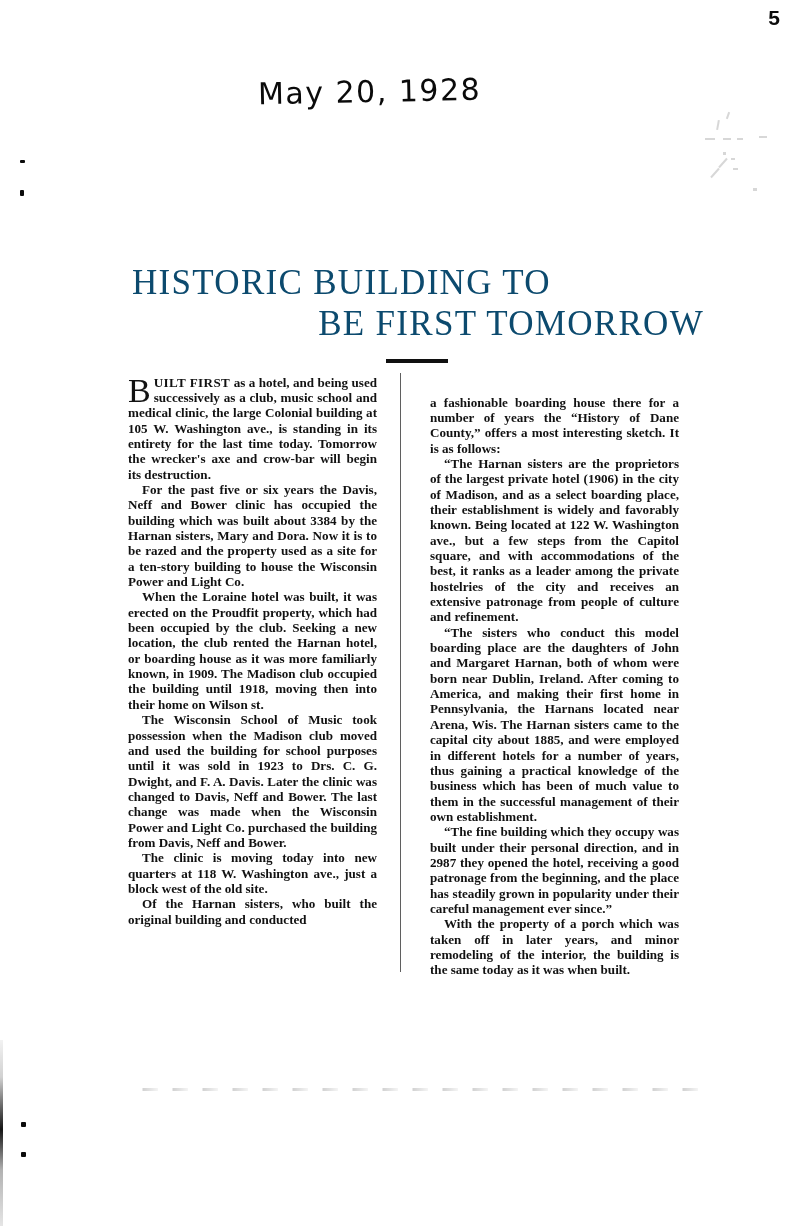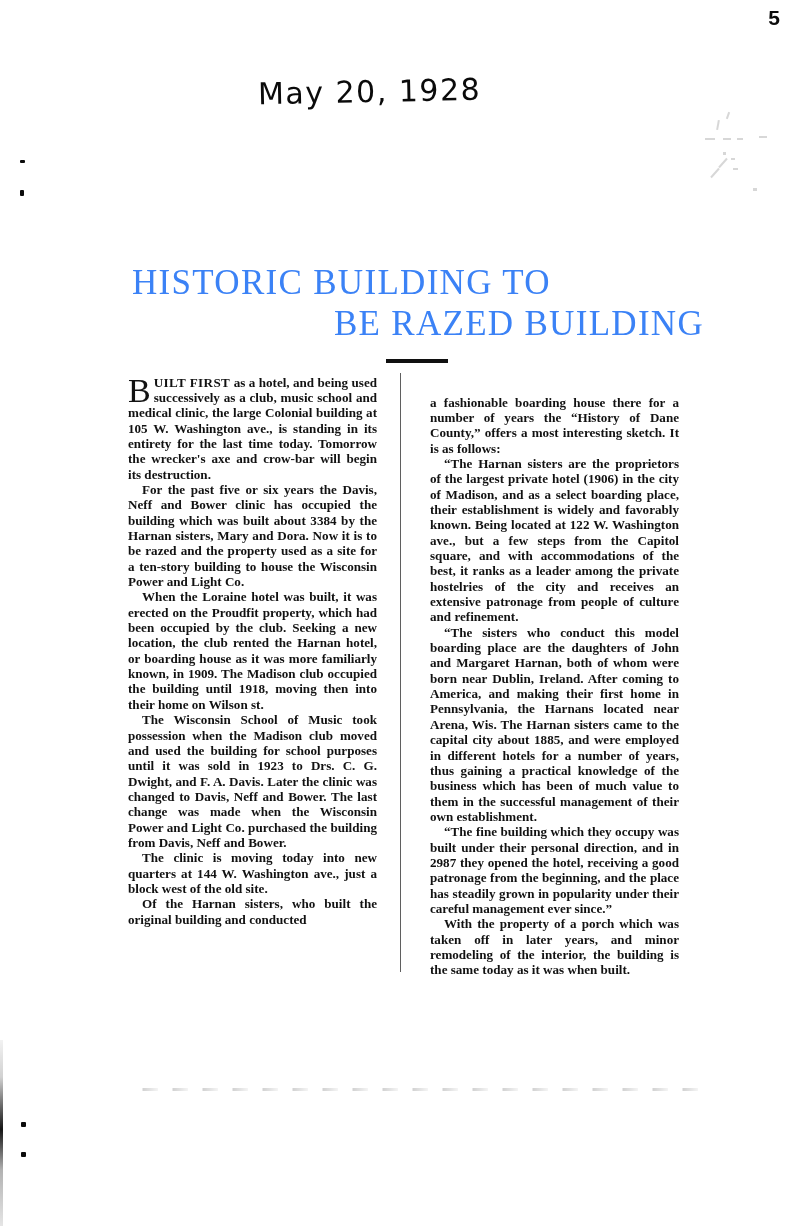--- a/index.html
+++ b/index.html
@@ -80,21 +80,21 @@
     position: absolute;
     left: 128px;
     top: 262px;
     width: 578px;
   }
 
   .headline {
     text-align: center;
     font-family: "Liberation Serif", "DejaVu Serif", serif;
     font-weight: normal;
-    color: #3b82f6;
+    color: #0c4a6e;
     margin: 0;
   }
   .headline .line1 {
     display: block;
     font-size: 35px;
     letter-spacing: 1.3px;
     line-height: 1.18;
     text-align: left;
     padding-left: 4px;
   }
@@ -209,34 +209,34 @@
 <div class="speck" style="left:20px;top:160px;width:5px;height:3px;"></div>
 <div class="speck" style="left:20px;top:190px;width:4px;height:6px;"></div>
 <div class="speck" style="left:21px;top:1122px;width:5px;height:5px;"></div>
 <div class="speck" style="left:21px;top:1152px;width:5px;height:5px;"></div>
 <div class="scan-edge-left"></div>
 
 <div class="clipping">
 
   <h1 class="headline">
     <span class="line1">HISTORIC BUILDING TO</span>
-    <span class="line2">BE RAZED BUILDING</span>
+    <span class="line2">BE FIRST TOMORROW</span>
   </h1>
 
   <div class="headline-rule"></div>
 
   <div class="columns">
     <div class="column-rule"></div>
 
     <div class="col left">
       <p class="first"><span class="dropcap">B</span><span class="lead-caps">UILT FIRST</span> <span>as a hotel, and being used successively as a club, music school and medical clinic, the large Colonial building at 105 W. Washington ave., is standing in its entirety for the last time today. Tomorrow the wrecker's axe and crow-bar will begin its destruction.</span></p>
       <p>For the past five or six years the Davis, Neff and Bower clinic has occupied the building which was built about 3384 by the Harnan sisters, Mary and Dora. Now it is to be razed and the property used as a site for a ten-story building to house the Wisconsin Power and Light Co.</p>
       <p>When the Loraine hotel was built, it was erected on the Proudfit property, which had been occupied by the club. Seeking a new location, the club rented the Harnan hotel, or boarding house as it was more familiarly known, in 1909. The Madison club occupied the building until 1918, moving then into their home on Wilson st.</p>
       <p>The Wisconsin School of Music took possession when the Madison club moved and used the building for school purposes until it was sold in 1923 to Drs. C. G. Dwight, and F. A. Davis. Later the clinic was changed to Davis, Neff and Bower. The last change was made when the Wisconsin Power and Light Co. purchased the building from Davis, Neff and Bower.</p>
-      <p>The clinic is moving today into new quarters at 144 W. Washington ave., just a block west of the old site.</p>
+      <p>The clinic is moving today into new quarters at 118 W. Washington ave., just a block west of the old site.</p>
       <p>Of the Harnan sisters, who built the original building and conducted</p>
     </div>
 
     <div class="col right">
       <p class="noindent">a fashionable boarding house there for a number of years the “History of Dane County,” offers a most interesting sketch. It is as follows:</p>
       <p>“The Harnan sisters are the proprietors of the largest private hotel (1906) in the city of Madison, and as a select boarding place, their establishment is widely and favorably known. Being located at 122 W. Washington ave., but a few steps from the Capitol square, and with accommodations of the best, it ranks as a leader among the private hostelries of the city and receives an extensive patronage from people of culture and refinement.</p>
       <p>“The sisters who conduct this model boarding place are the daughters of John and Margaret Harnan, both of whom were born near Dublin, Ireland. After coming to America, and making their first home in Pennsylvania, the Harnans located near Arena, Wis. The Harnan sisters came to the capital city about 1885, and were employed in different hotels for a number of years, thus gaining a practical knowledge of the business which has been of much value to them in the successful management of their own establishment.</p>
       <p>“The fine building which they occupy was built under their personal direction, and in 2987 they opened the hotel, receiving a good patronage from the beginning, and the place has steadily grown in popularity under their careful management ever since.”</p>
       <p>With the property of a porch which was taken off in later years, and minor remodeling of the interior, the building is the same today as it was when built.</p>
     </div>

